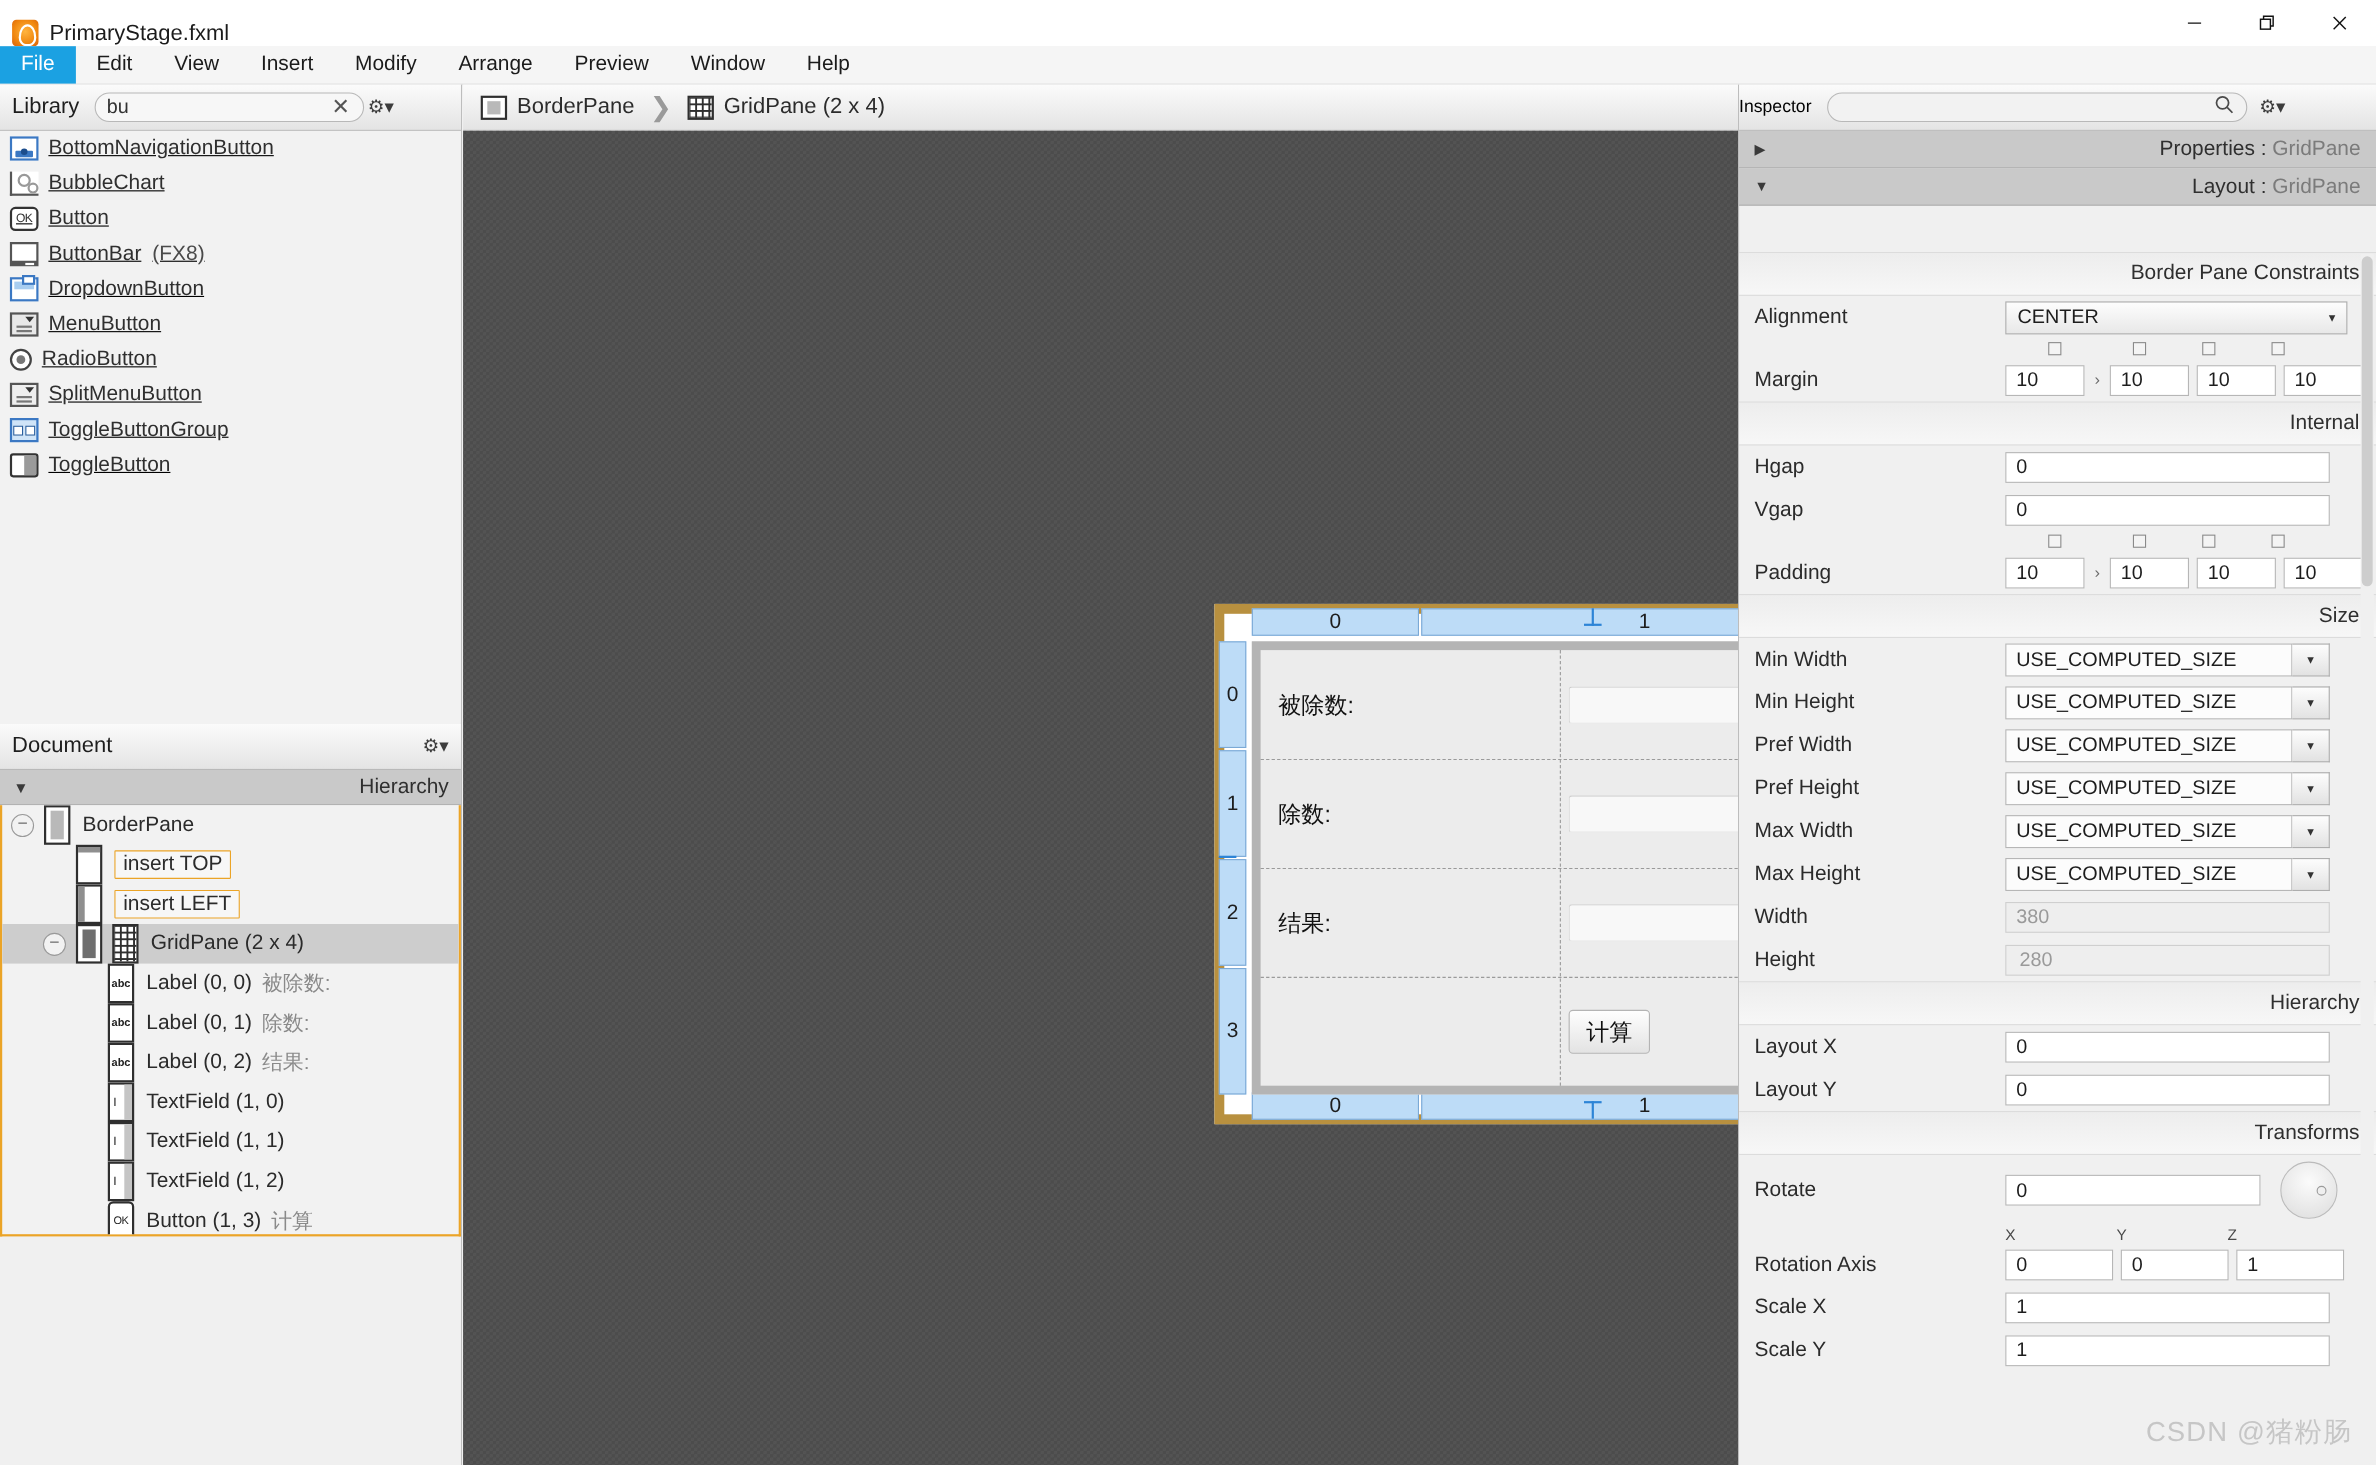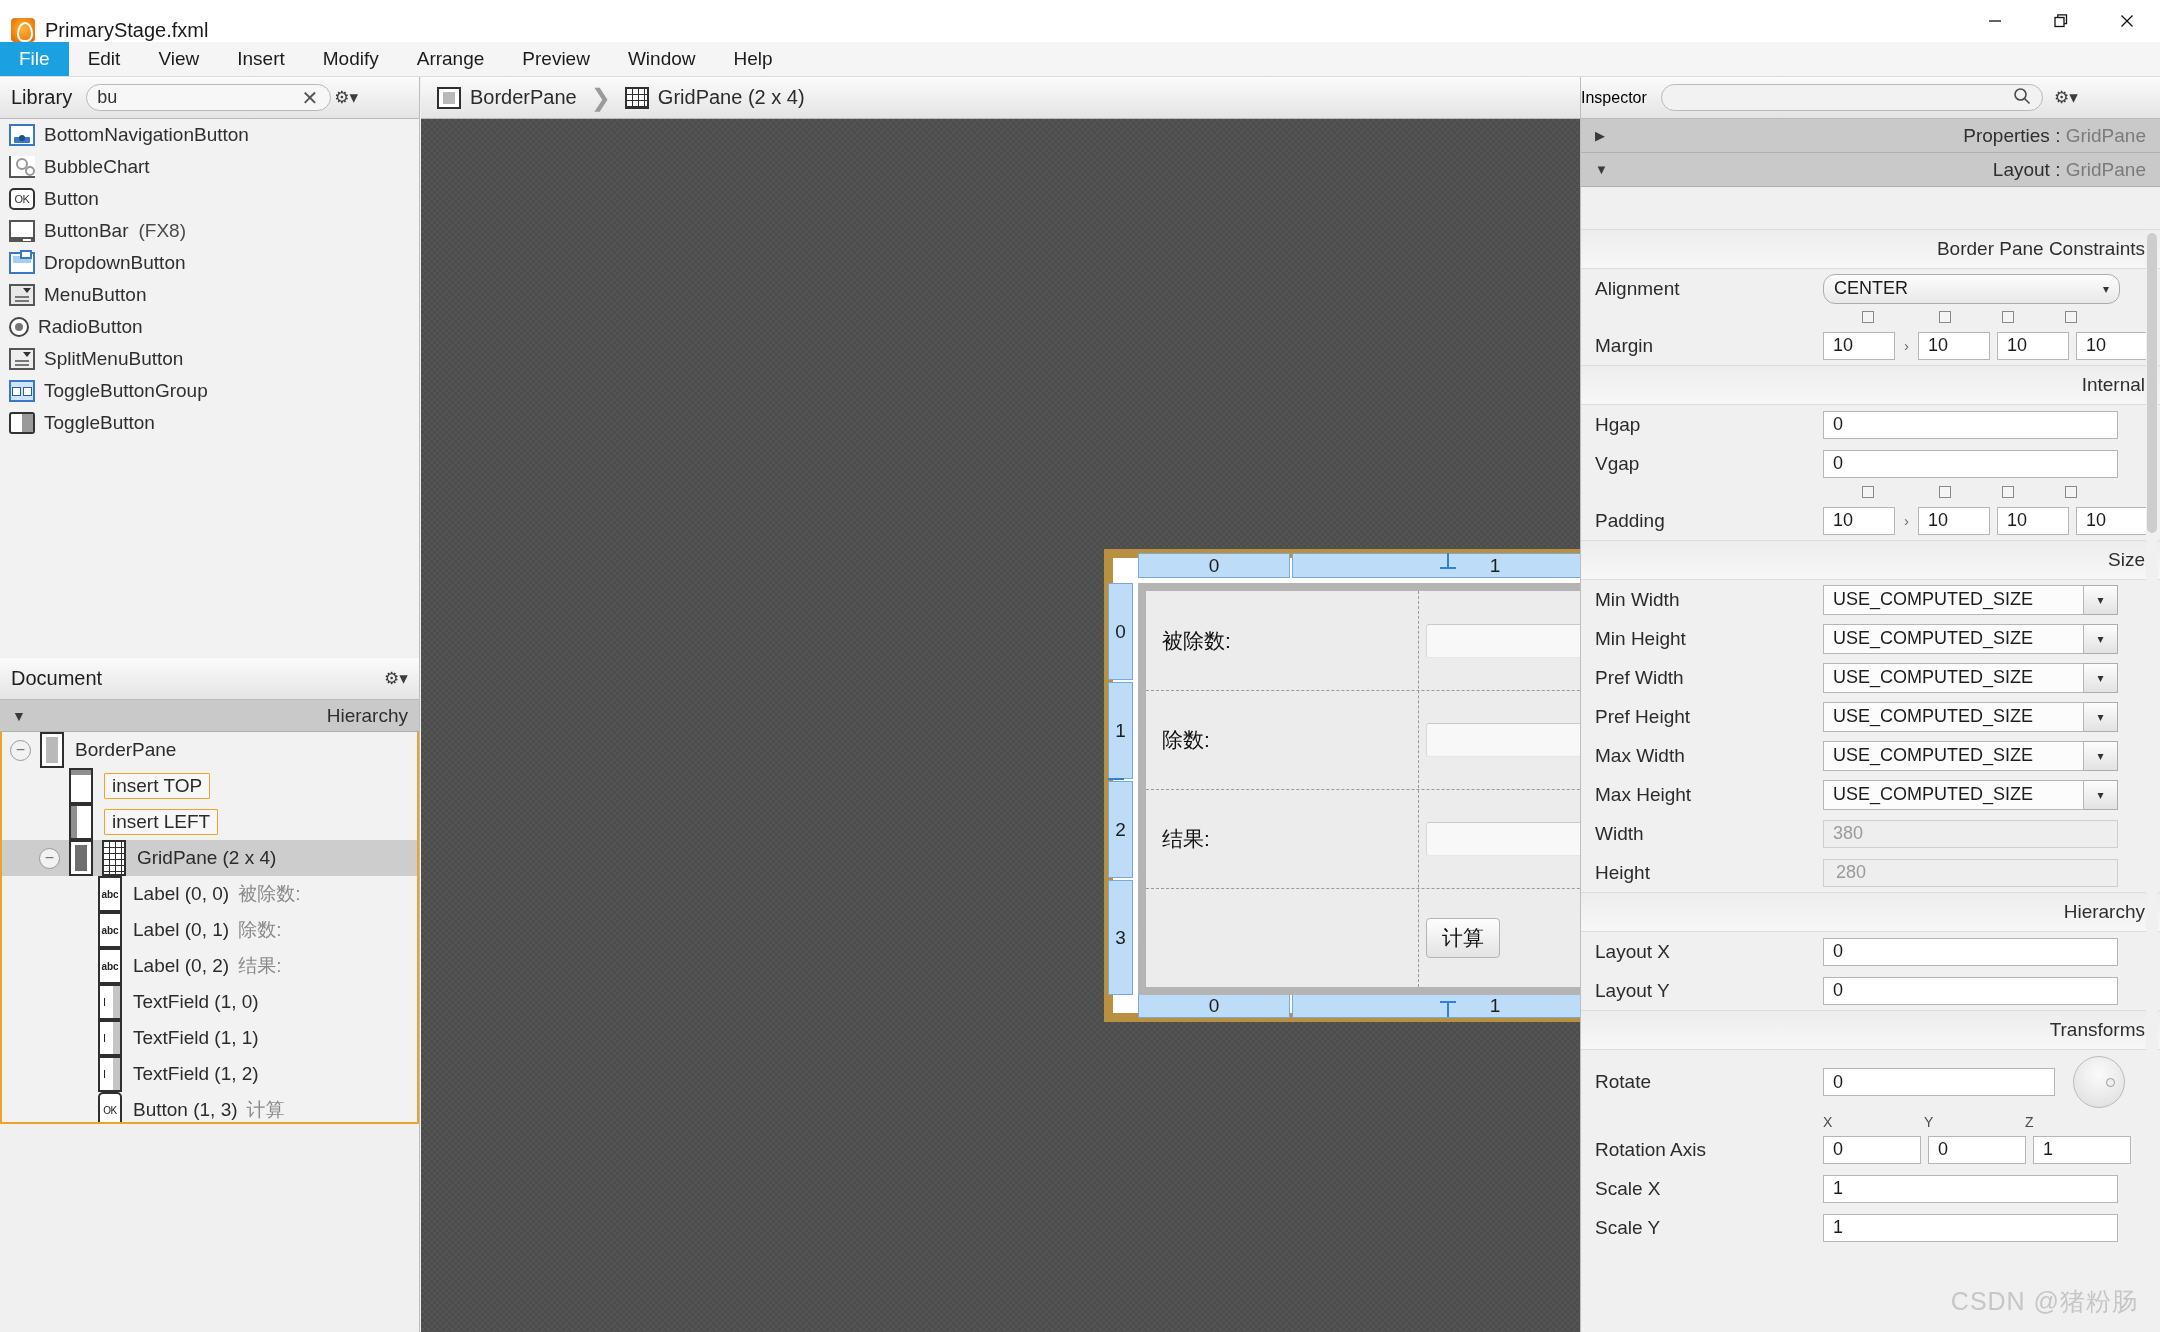--- a/index.html
+++ b/index.html
@@ -82,21 +82,21 @@
     font-size: 20px; color: #555; cursor: pointer; line-height: 1;
   }
   .gear {
     width: 30px; display: flex; align-items: center; justify-content: center;
     color: #3c3c3c; font-size: 17px;
   }
 
   
   .liblist {
     position: absolute; top: 42px; left: 0; width: 419px; height: 538px;
-    background: #f2f2f2; overflow: hidden;
+    background: #f2f2f2; overflow: hidden; text-decoration: underline;
   }
   .librow {
     display: flex; align-items: center; height: 32px; padding-left: 9px;
     font-size: 19px; color: #2f2f2f; white-space: nowrap;
   }
   .libicon { width: 26px; height: 22px; margin-right: 9px; flex: none; position: relative; }
 
   
   .ic-bottomnav { border: 2px solid #3b78c3; background: #fff; }
   .ic-bottomnav::after { content:""; position:absolute; left:3px; right:3px; bottom:1px; height:6px; background:#3b78c3; border-radius:1px; }
@@ -580,21 +580,21 @@
         </div>
         <div class="accordion">
           <span class="tri">▼</span>
           <span class="atxt"><span>Layout</span><span> : </span><span class="obj">GridPane</span></span>
         </div>
       </div>
     <div class="insp-body" id="inspbody">
         <div class="sect-hdr">Border Pane Constraints</div>
         <div class="prow">
           <div class="plabel">Alignment</div>
-          <div class="pcombo" style="margin-right: 40px; border-radius: 12px;">
+          <div class="pcombo" style="margin-right: 26px;">
             <span>CENTER</span>
             <span class="caret">▾</span>
           </div>
         </div>
         <div class="cbrow">
           <div style="width: 90px; display: flex; justify-content: center;">
             <div class="cb"></div>
           </div>
           <div style="width: 63px; display: flex; justify-content: center;">
             <div class="cb"></div>

